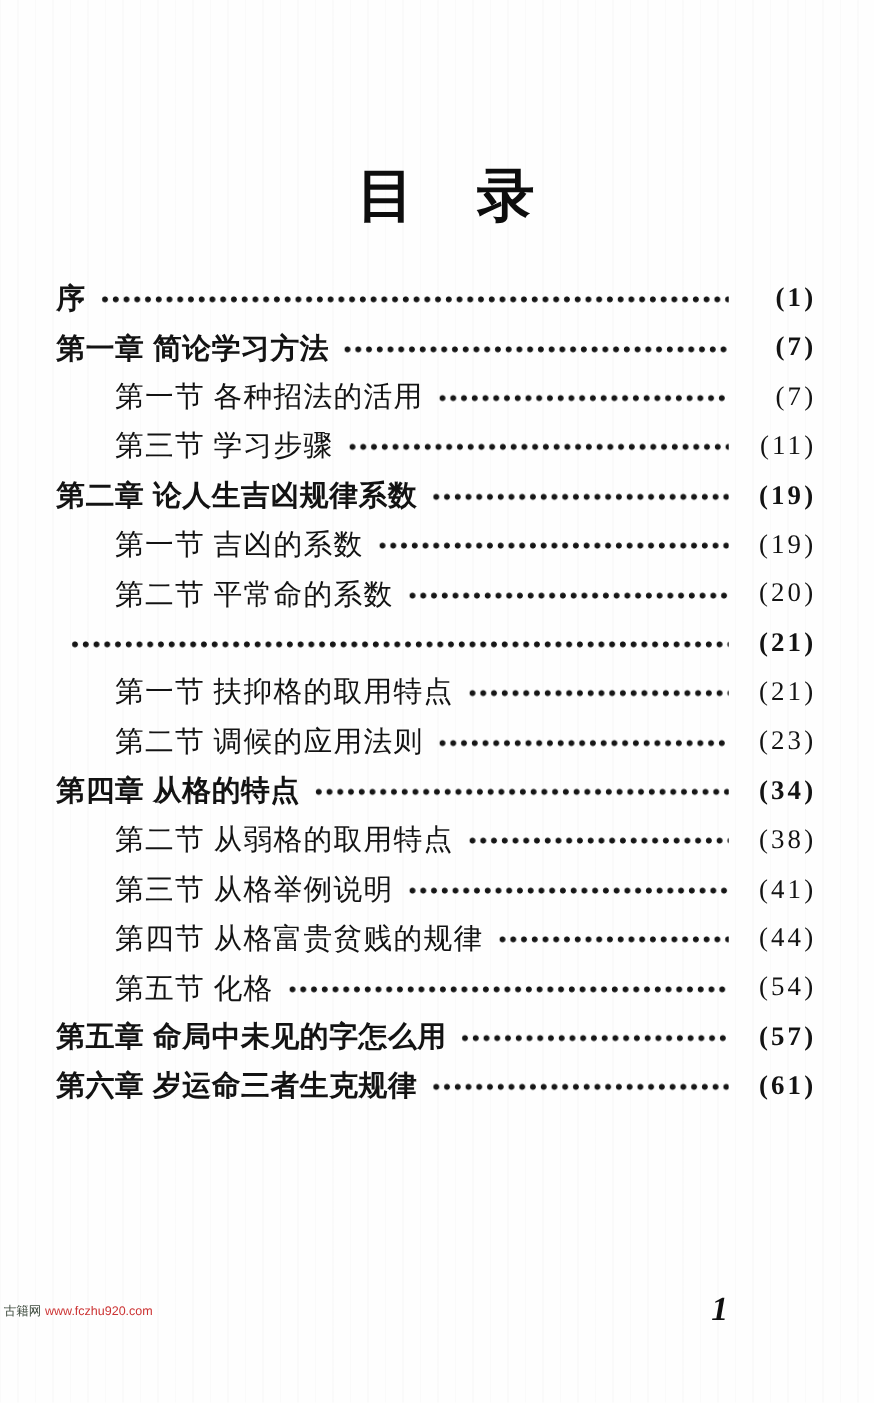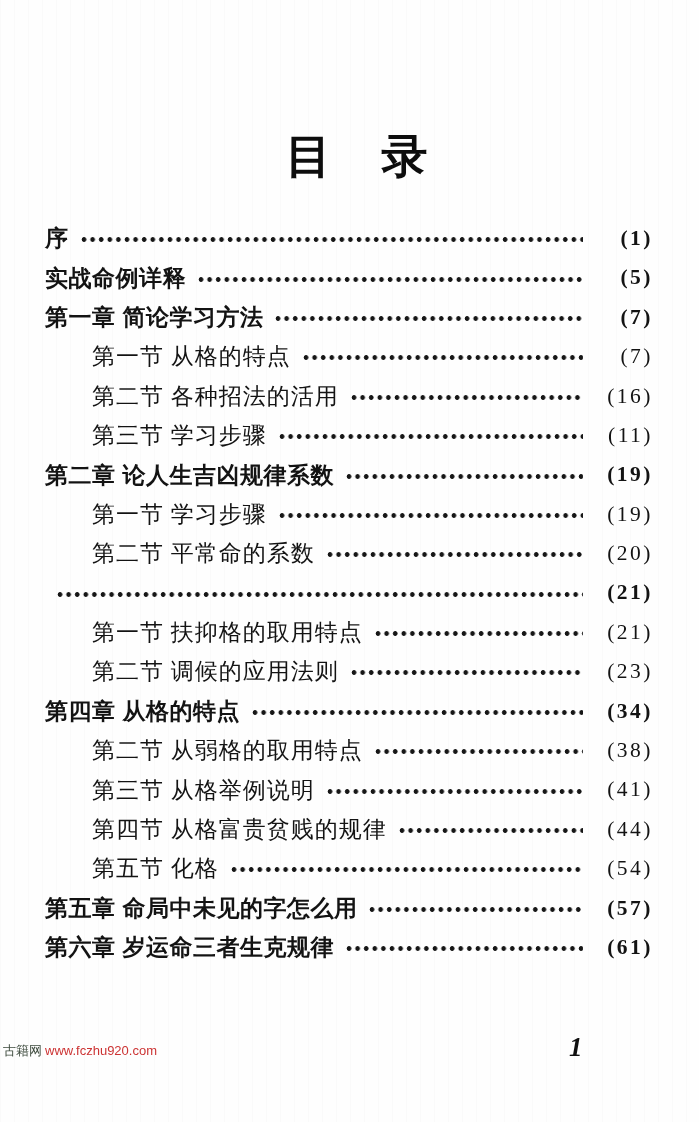--- a/index.html
+++ b/index.html
@@ -72,71 +72,61 @@
     left:569px; top:1032px;
     font-family:"Liberation Serif", serif;
     font-style:italic;
     font-weight:700;
     font-size:27px;
     color:#101010;
   }
   .watermark {
     position:absolute;
     left:3px; top:1044px;
-    font-size:13px;
+    font-size:10px;
     line-height:1.1;
     letter-spacing:0;
     white-space:nowrap;
   }
   .watermark .site { color:#3d4a3d; margin-right:3px; }
   .watermark .url  { color:#cc3333; }
 </style>
 </head>
 <body>
 
 <div class="page-title">目　录</div>
 
 <div class="toc">
     <div class="toc-row chapter">
     <span class="toc-label">序</span>
     <span class="dot-leader"></span>
     <span class="toc-page">(1)</span>
   </div>
     <div class="toc-row chapter">
-    <span class="toc-label">实战命例详释</span>
-    <span class="dot-leader"></span>
-    <span class="toc-page">(5)</span>
-  </div>
-    <div class="toc-row chapter">
     <span class="toc-label">第一章 简论学习方法</span>
     <span class="dot-leader"></span>
     <span class="toc-page">(7)</span>
   </div>
     <div class="toc-row section">
-    <span class="toc-label">第一节 从格的特点</span>
+    <span class="toc-label">第一节 各种招法的活用</span>
     <span class="dot-leader"></span>
     <span class="toc-page">(7)</span>
-  </div>
-    <div class="toc-row section">
-    <span class="toc-label">第二节 各种招法的活用</span>
-    <span class="dot-leader"></span>
-    <span class="toc-page">(16)</span>
   </div>
     <div class="toc-row section">
     <span class="toc-label">第三节 学习步骤</span>
     <span class="dot-leader"></span>
     <span class="toc-page">(11)</span>
   </div>
     <div class="toc-row chapter">
     <span class="toc-label">第二章 论人生吉凶规律系数</span>
     <span class="dot-leader"></span>
     <span class="toc-page">(19)</span>
   </div>
     <div class="toc-row section">
-    <span class="toc-label">第一节 学习步骤</span>
+    <span class="toc-label">第一节 吉凶的系数</span>
     <span class="dot-leader"></span>
     <span class="toc-page">(19)</span>
   </div>
     <div class="toc-row section">
     <span class="toc-label">第二节 平常命的系数</span>
     <span class="dot-leader"></span>
     <span class="toc-page">(20)</span>
   </div>
     <div class="toc-row chapter">
     <span class="dot-leader"></span>

